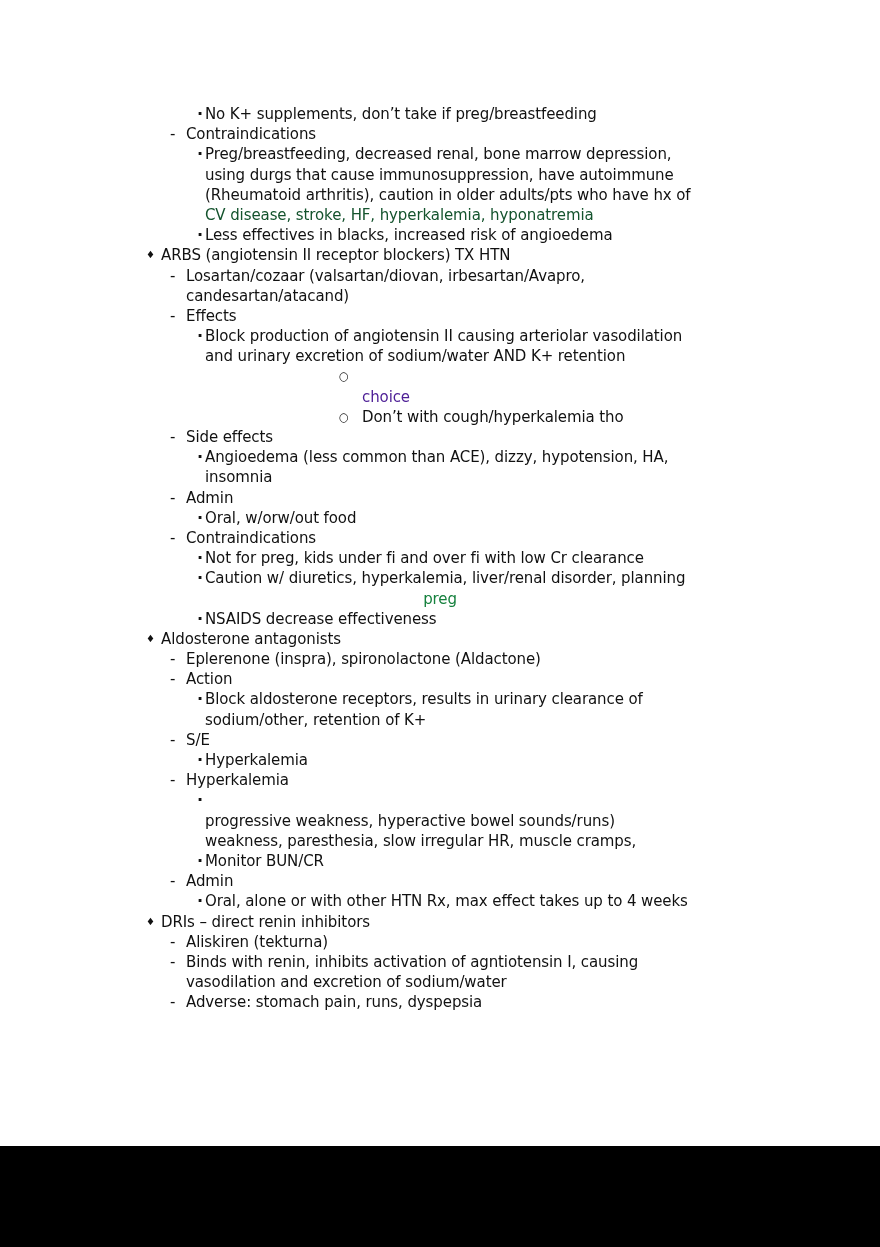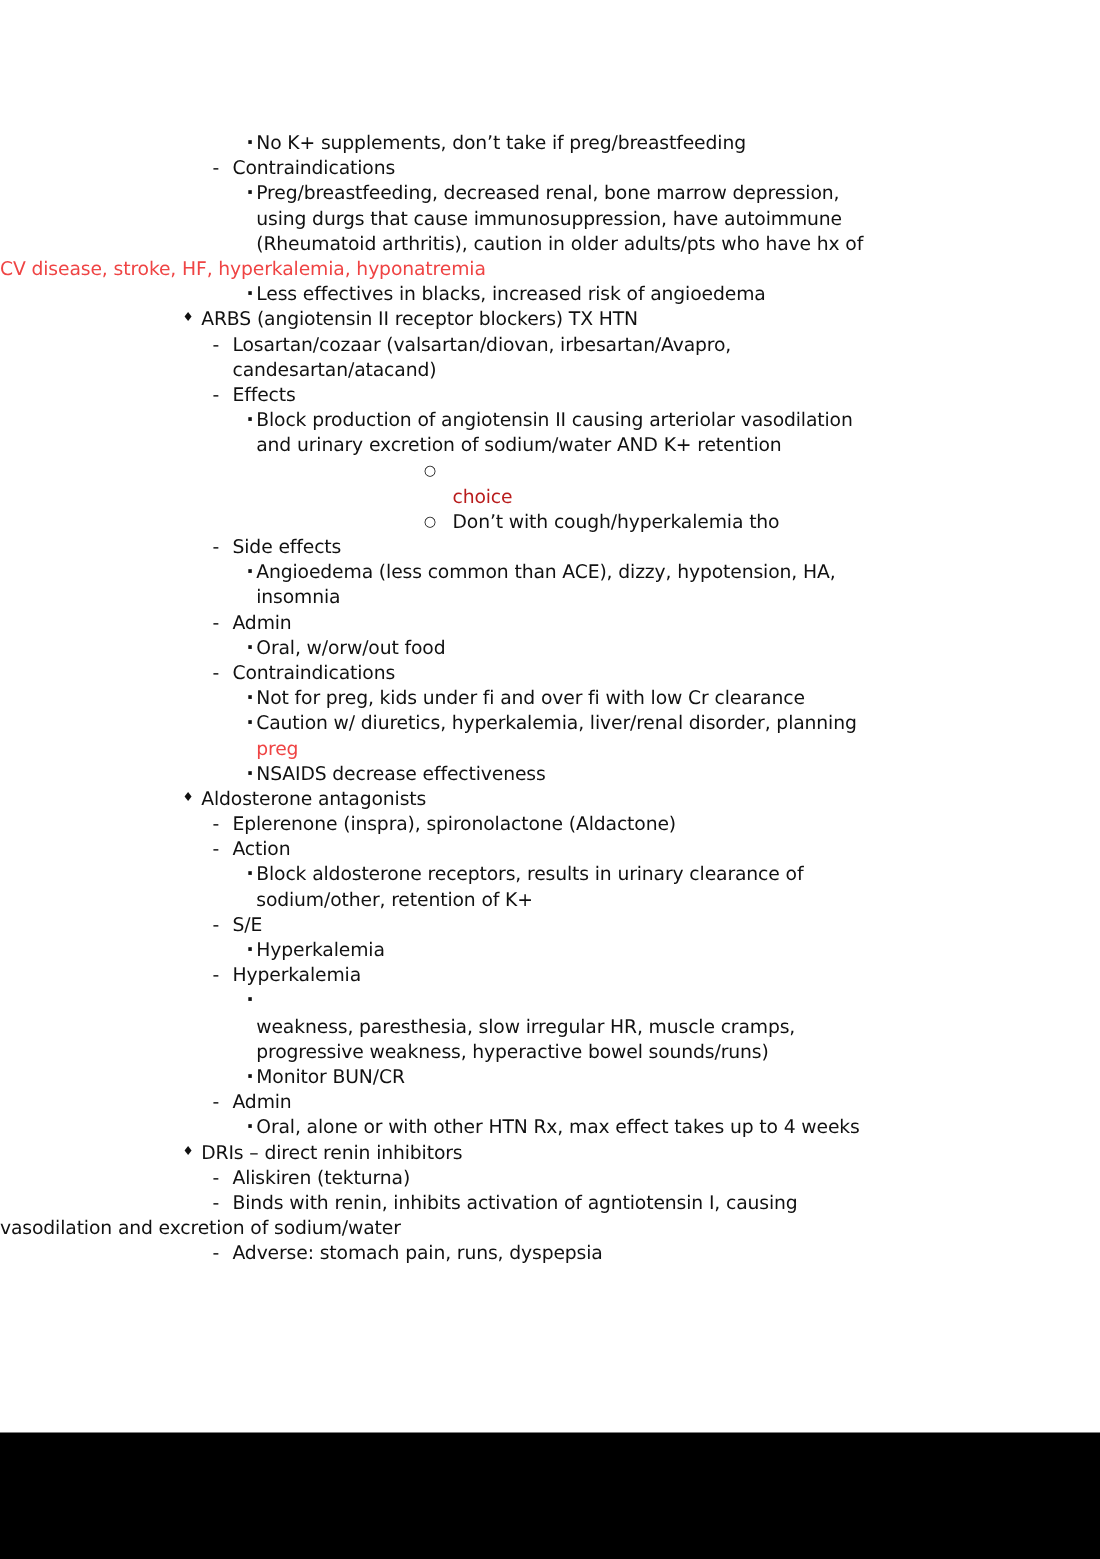--- a/index.html
+++ b/index.html
@@ -48,55 +48,55 @@
 </head>
 <body>
 
 <div class="page" style="background: rgb(255, 255, 255);">
   <div class="content" id="doc-content">
       <div class="row" style="padding-left: 205px; color: rgb(17, 17, 17);"><span class="bullet b3" style="left: 197px;">·</span><span>No K+ supplements, don’t take if preg/breastfeeding</span></div>
       <div class="row" style="padding-left: 186px; color: rgb(17, 17, 17);"><span class="bullet b2" style="left: 170px;">-</span><span>Contraindications</span></div>
       <div class="row" style="padding-left: 205px; color: rgb(17, 17, 17);"><span class="bullet b3" style="left: 197px;">·</span><span>Preg/breastfeeding, decreased renal, bone marrow depression,</span></div>
       <div class="row" style="padding-left: 205px; color: rgb(17, 17, 17);"><span>using durgs that cause immunosuppression, have autoimmune</span></div>
       <div class="row" style="padding-left: 205px; color: rgb(17, 17, 17);"><span>(Rheumatoid arthritis), caution in older adults/pts who have hx of</span></div>
-      <div class="row" style="color: #ef4444;"><span>CV disease, stroke, HF, hyperkalemia, hyponatremia</span></div>
+      <div class="row" style="padding-left: 205px; color: #14532d;"><span>CV disease, stroke, HF, hyperkalemia, hyponatremia</span></div>
       <div class="row" style="padding-left: 205px; color: rgb(17, 17, 17);"><span class="bullet b3" style="left: 197px;">·</span><span>Less effectives in blacks, increased risk of angioedema</span></div>
       <div class="row" style="padding-left: 161px; color: rgb(17, 17, 17);"><span class="bullet b1" style="left: 146px;">♦</span><span>ARBS (angiotensin II receptor blockers) TX HTN</span></div>
       <div class="row" style="padding-left: 186px; color: rgb(17, 17, 17);"><span class="bullet b2" style="left: 170px;">-</span><span>Losartan/cozaar (valsartan/diovan, irbesartan/Avapro,</span></div>
       <div class="row" style="padding-left: 186px; color: rgb(17, 17, 17);"><span>candesartan/atacand)</span></div>
       <div class="row" style="padding-left: 186px; color: rgb(17, 17, 17);"><span class="bullet b2" style="left: 170px;">-</span><span>Effects</span></div>
       <div class="row" style="padding-left: 205px; color: rgb(17, 17, 17);"><span class="bullet b3" style="left: 197px;">·</span><span>Block production of angiotensin II causing arteriolar vasodilation</span></div>
       <div class="row" style="padding-left: 205px; color: rgb(17, 17, 17);"><span>and urinary excretion of sodium/water AND K+ retention</span></div>
       <div class="row" style="padding-left: 362px; color: rgb(17, 17, 17);"><span class="bullet b4" style="left: 339px;">○</span></div>
-      <div class="row" style="padding-left: 362px; color: #b91c1c;"><span>choice</span></div>
+      <div class="row" style="padding-left: 362px; color: #4c1d95;"><span>choice</span></div>
       <div class="row" style="padding-left: 362px; color: rgb(17, 17, 17);"><span class="bullet b4" style="left: 339px;">○</span><span>Don’t with cough/hyperkalemia tho</span></div>
       <div class="row" style="padding-left: 186px; color: rgb(17, 17, 17);"><span class="bullet b2" style="left: 170px;">-</span><span>Side effects</span></div>
       <div class="row" style="padding-left: 205px; color: rgb(17, 17, 17);"><span class="bullet b3" style="left: 197px;">·</span><span>Angioedema (less common than ACE), dizzy, hypotension, HA,</span></div>
       <div class="row" style="padding-left: 205px; color: rgb(17, 17, 17);"><span>insomnia</span></div>
       <div class="row" style="padding-left: 186px; color: rgb(17, 17, 17);"><span class="bullet b2" style="left: 170px;">-</span><span>Admin</span></div>
       <div class="row" style="padding-left: 205px; color: rgb(17, 17, 17);"><span class="bullet b3" style="left: 197px;">·</span><span>Oral, w/orw/out food</span></div>
       <div class="row" style="padding-left: 186px; color: rgb(17, 17, 17);"><span class="bullet b2" style="left: 170px;">-</span><span>Contraindications</span></div>
       <div class="row" style="padding-left: 205px; color: rgb(17, 17, 17);"><span class="bullet b3" style="left: 197px;">·</span><span>Not for preg, kids under fi and over fi with low Cr clearance</span></div>
       <div class="row" style="padding-left: 205px; color: rgb(17, 17, 17);"><span class="bullet b3" style="left: 197px;">·</span><span>Caution w/ diuretics, hyperkalemia, liver/renal disorder, planning</span></div>
-      <div class="row" style="padding-left: 205px; color: #ef4444;"><span>preg</span></div>
+      <div class="row" style="color: #15803d; text-align: center;"><span>preg</span></div>
       <div class="row" style="padding-left: 205px; color: rgb(17, 17, 17);"><span class="bullet b3" style="left: 197px;">·</span><span>NSAIDS decrease effectiveness</span></div>
       <div class="row" style="padding-left: 161px; color: rgb(17, 17, 17);"><span class="bullet b1" style="left: 146px;">♦</span><span>Aldosterone antagonists</span></div>
       <div class="row" style="padding-left: 186px; color: rgb(17, 17, 17);"><span class="bullet b2" style="left: 170px;">-</span><span>Eplerenone (inspra), spironolactone (Aldactone)</span></div>
       <div class="row" style="padding-left: 186px; color: rgb(17, 17, 17);"><span class="bullet b2" style="left: 170px;">-</span><span>Action</span></div>
       <div class="row" style="padding-left: 205px; color: rgb(17, 17, 17);"><span class="bullet b3" style="left: 197px;">·</span><span>Block aldosterone receptors, results in urinary clearance of</span></div>
       <div class="row" style="padding-left: 205px; color: rgb(17, 17, 17);"><span>sodium/other, retention of K+</span></div>
       <div class="row" style="padding-left: 186px; color: rgb(17, 17, 17);"><span class="bullet b2" style="left: 170px;">-</span><span>S/E</span></div>
       <div class="row" style="padding-left: 205px; color: rgb(17, 17, 17);"><span class="bullet b3" style="left: 197px;">·</span><span>Hyperkalemia</span></div>
       <div class="row" style="padding-left: 186px; color: rgb(17, 17, 17);"><span class="bullet b2" style="left: 170px;">-</span><span>Hyperkalemia</span></div>
       <div class="row" style="padding-left: 205px; color: rgb(17, 17, 17);"><span class="bullet b3" style="left: 197px;">·</span></div>
+      <div class="row" style="padding-left: 205px; color: rgb(17, 17, 17);"><span>progressive weakness, hyperactive bowel sounds/runs)</span></div>
       <div class="row" style="padding-left: 205px; color: rgb(17, 17, 17);"><span>weakness, paresthesia, slow irregular HR, muscle cramps,</span></div>
-      <div class="row" style="padding-left: 205px; color: rgb(17, 17, 17);"><span>progressive weakness, hyperactive bowel sounds/runs)</span></div>
       <div class="row" style="padding-left: 205px; color: rgb(17, 17, 17);"><span class="bullet b3" style="left: 197px;">·</span><span>Monitor BUN/CR</span></div>
       <div class="row" style="padding-left: 186px; color: rgb(17, 17, 17);"><span class="bullet b2" style="left: 170px;">-</span><span>Admin</span></div>
       <div class="row" style="padding-left: 205px; color: rgb(17, 17, 17);"><span class="bullet b3" style="left: 197px;">·</span><span>Oral, alone or with other HTN Rx, max effect takes up to 4 weeks</span></div>
       <div class="row" style="padding-left: 161px; color: rgb(17, 17, 17);"><span class="bullet b1" style="left: 146px;">♦</span><span>DRIs – direct renin inhibitors</span></div>
       <div class="row" style="padding-left: 186px; color: rgb(17, 17, 17);"><span class="bullet b2" style="left: 170px;">-</span><span>Aliskiren (tekturna)</span></div>
       <div class="row" style="padding-left: 186px; color: rgb(17, 17, 17);"><span class="bullet b2" style="left: 170px;">-</span><span>Binds with renin, inhibits activation of agntiotensin I, causing</span></div>
-      <div class="row" style="color: rgb(17, 17, 17);"><span>vasodilation and excretion of sodium/water</span></div>
+      <div class="row" style="padding-left: 186px; color: rgb(17, 17, 17);"><span>vasodilation and excretion of sodium/water</span></div>
       <div class="row" style="padding-left: 186px; color: rgb(17, 17, 17);"><span class="bullet b2" style="left: 170px;">-</span><span>Adverse: stomach pain, runs, dyspepsia</span></div>
     </div>
   <div class="bottom-bar" style="background: rgb(0, 0, 0);"></div>
 </div>
 
 </body></html>

